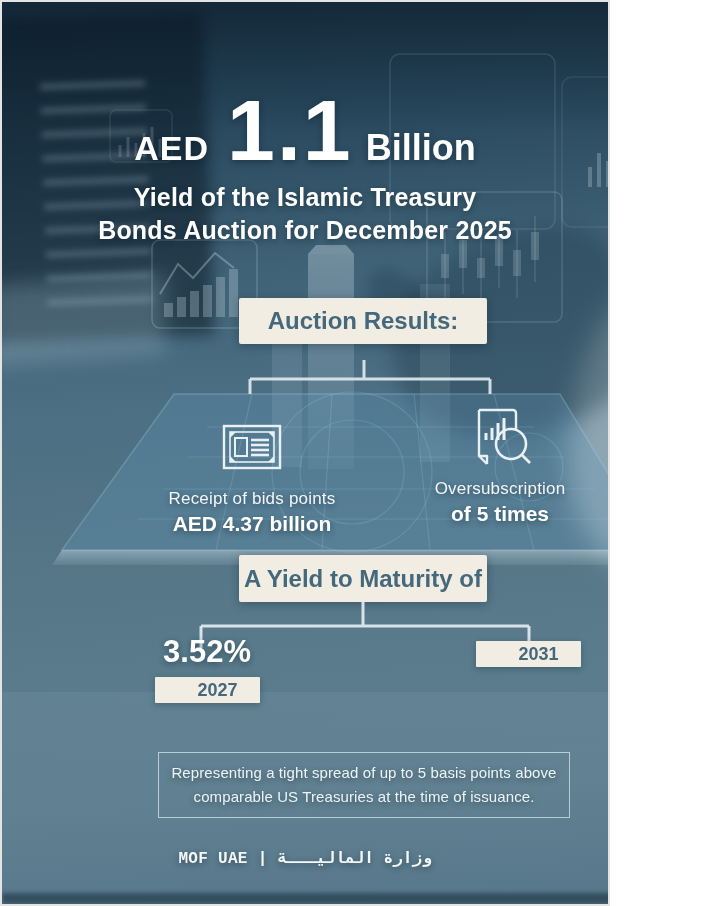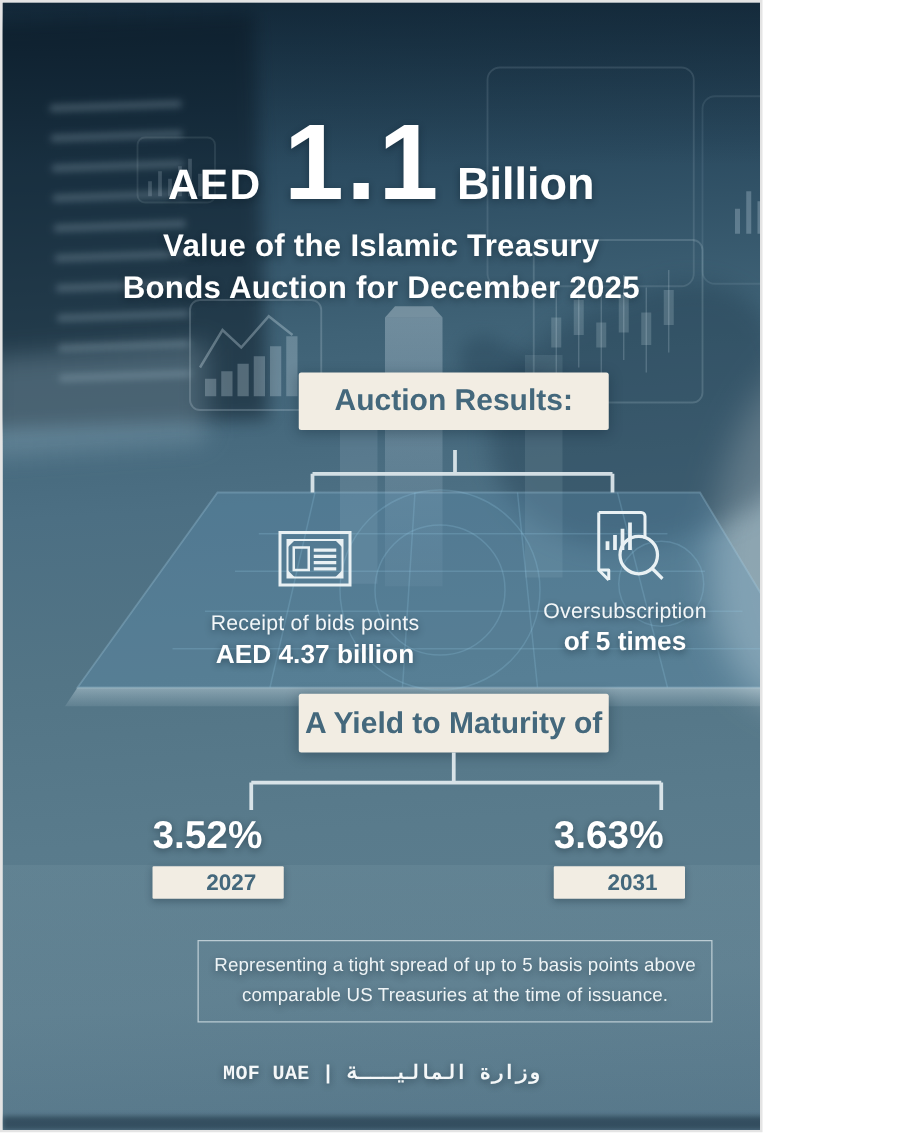--- a/index.html
+++ b/index.html
@@ -48,21 +48,21 @@
   .bracket-1{left:240px;top:358px;}
   .bracket-2{left:196px;top:600px;}
 
   .result-item{position:absolute;top:400px;width:250px;display:flex;flex-direction:column;align-items:center;color:#f2f6f8;}
   .result-left{left:125px;}
   .result-right{left:373px;}
   .icon-wrap{height:68px;display:flex;align-items:flex-end;justify-content:center;}
   .cap1{margin-top:9px;font-size:17px;font-weight:500;letter-spacing:0.2px;}
   .cap2{margin-top:3px;font-size:21px;font-weight:bold;color:#ffffff;}
 
-  .yield-item{position:absolute;top:648px;width:170px;display:flex;flex-direction:column;}
+  .yield-item{position:absolute;top:632px;width:170px;display:flex;flex-direction:column;align-items:center;}
   .yield-left{left:120px;}
   .yield-right{left:441px;}
   .yield-value{font-size:31px;font-weight:bold;color:#ffffff;}
   .year-badge{
     margin-top:7px;width:84px;height:26px;background:#f2ede3;color:#44687c;
     font-size:18px;font-weight:bold;display:flex;align-items:center;justify-content:center;
     border-radius:1px;box-shadow:0 2px 6px rgba(12,32,46,0.3);padding-left:21px;
   }
 
   .note-box{
@@ -190,21 +190,21 @@
 
   <div class="content">
 
     <header class="title-block shadowed">
       <div class="title-row">
         <span class="t-cur">AED</span>
         <span class="t-amt">1.1</span>
         <span class="t-unit">Billion</span>
       </div>
       <div class="subtitle">
-        <div>Value of the Islamic Treasury</div>
+        <div>Yield of the Islamic Treasury</div>
         <div>Bonds Auction for December 2025</div>
       </div>
     </header>
 
     <div class="label-box auction-box">
       <span>Auction Results:</span>
     </div>
 
     <svg class="bracket bracket-1" width="256" height="38" viewBox="0 0 256 38">
       <g stroke="#dfe9ed" stroke-width="3" fill="none" opacity="0.92">
@@ -276,21 +276,20 @@
         <line x1="331" y1="24" x2="331" y2="46"></line>
       </g>
     </svg>
 
     <div class="yield-item yield-left">
       <div class="yield-value shadowed">3.52%</div>
       <div class="year-badge">2027</div>
     </div>
 
     <div class="yield-item yield-right">
-      <div class="yield-value shadowed">3.63%</div>
       <div class="year-badge">2031</div>
     </div>
 
     <div class="note-box shadowed">
       <div>Representing a tight spread of up to 5 basis points above</div>
       <div>comparable US Treasuries at the time of issuance.</div>
     </div>
 
     <div class="footer-brand shadowed">MOF UAE | وزارة الماليـــة</div>
 

